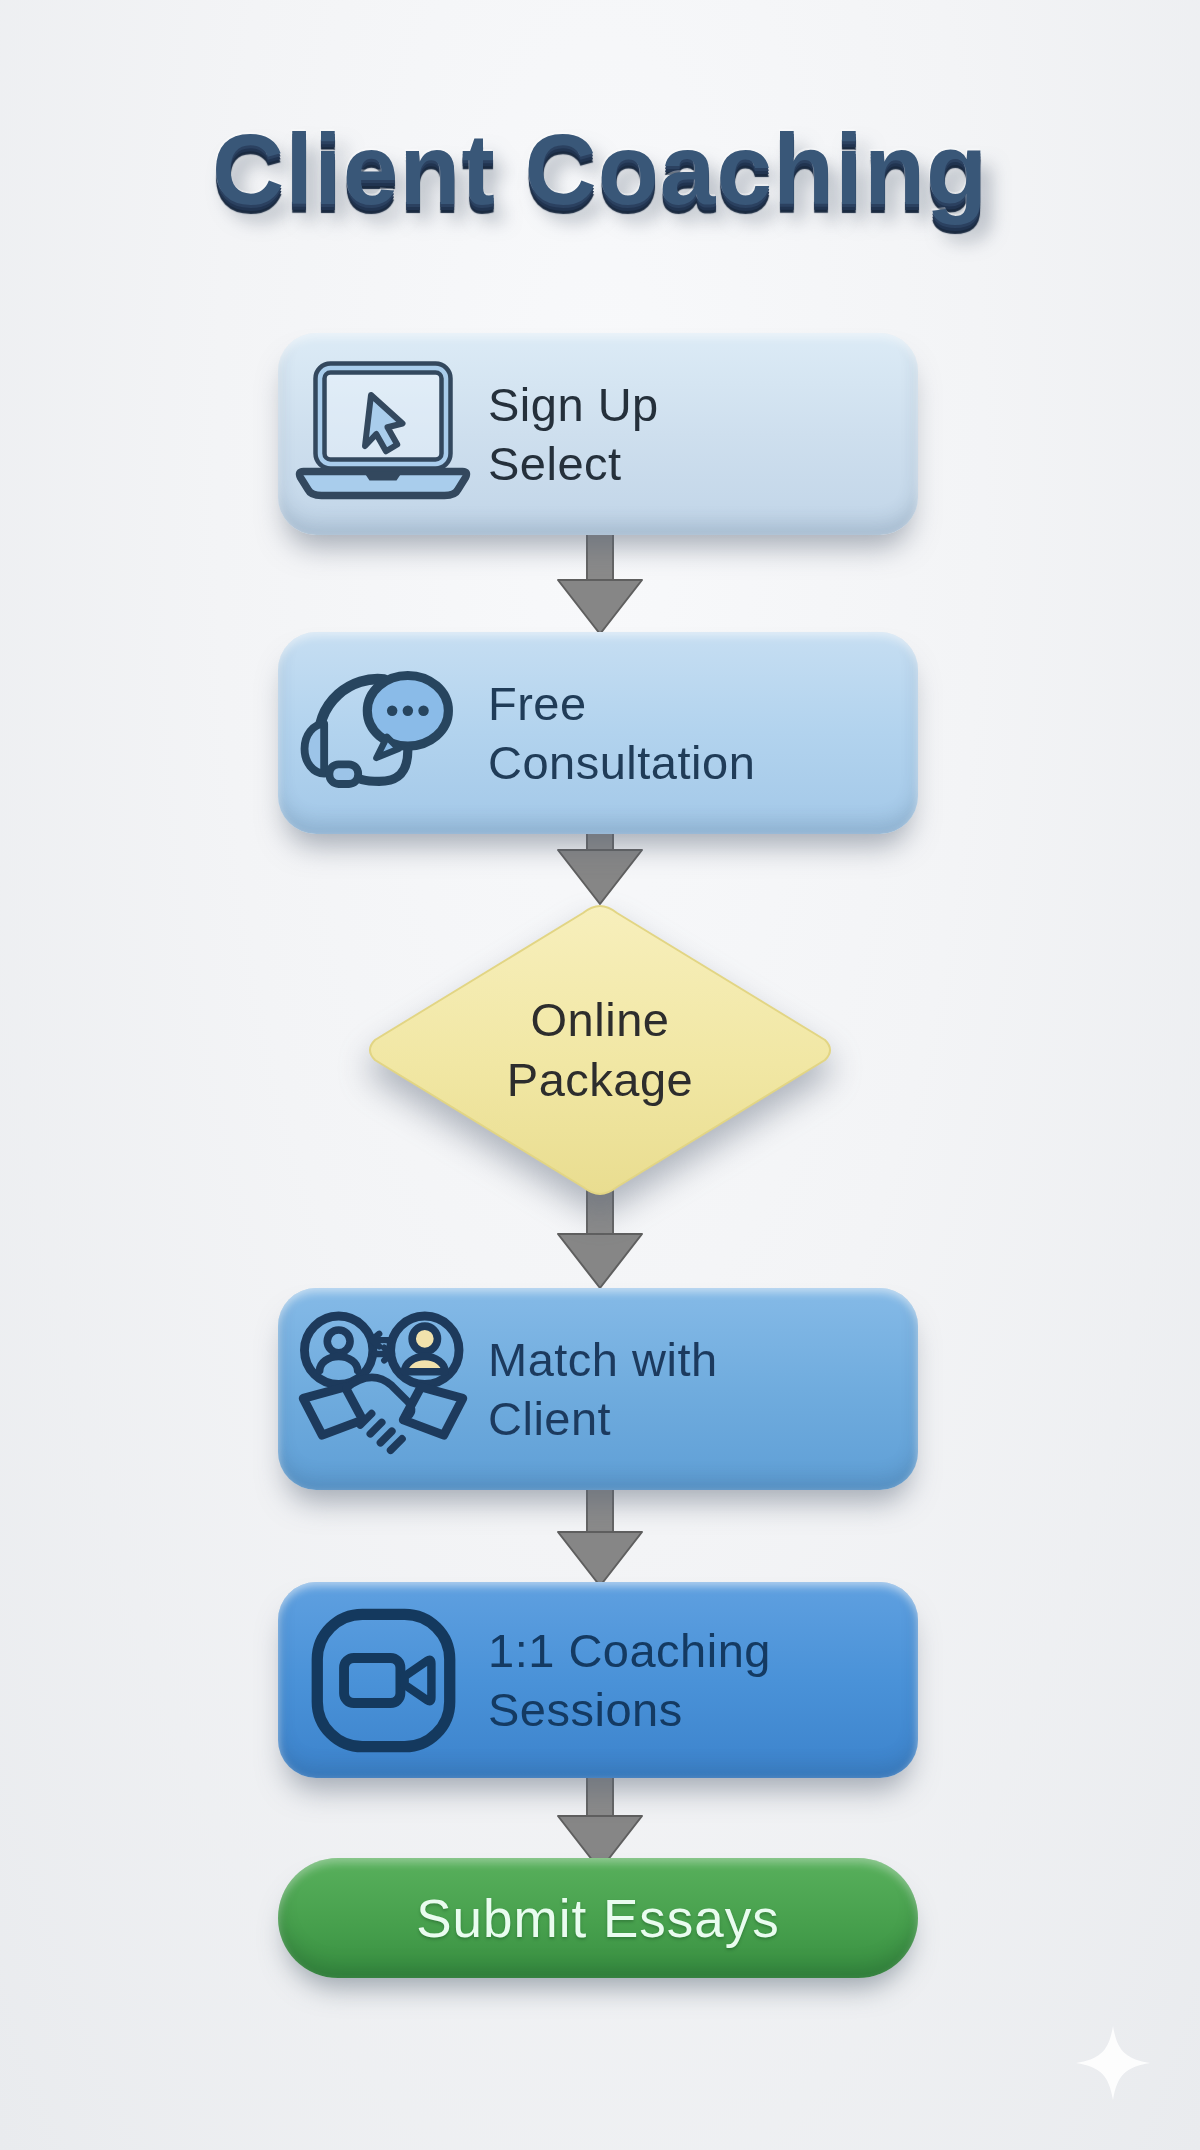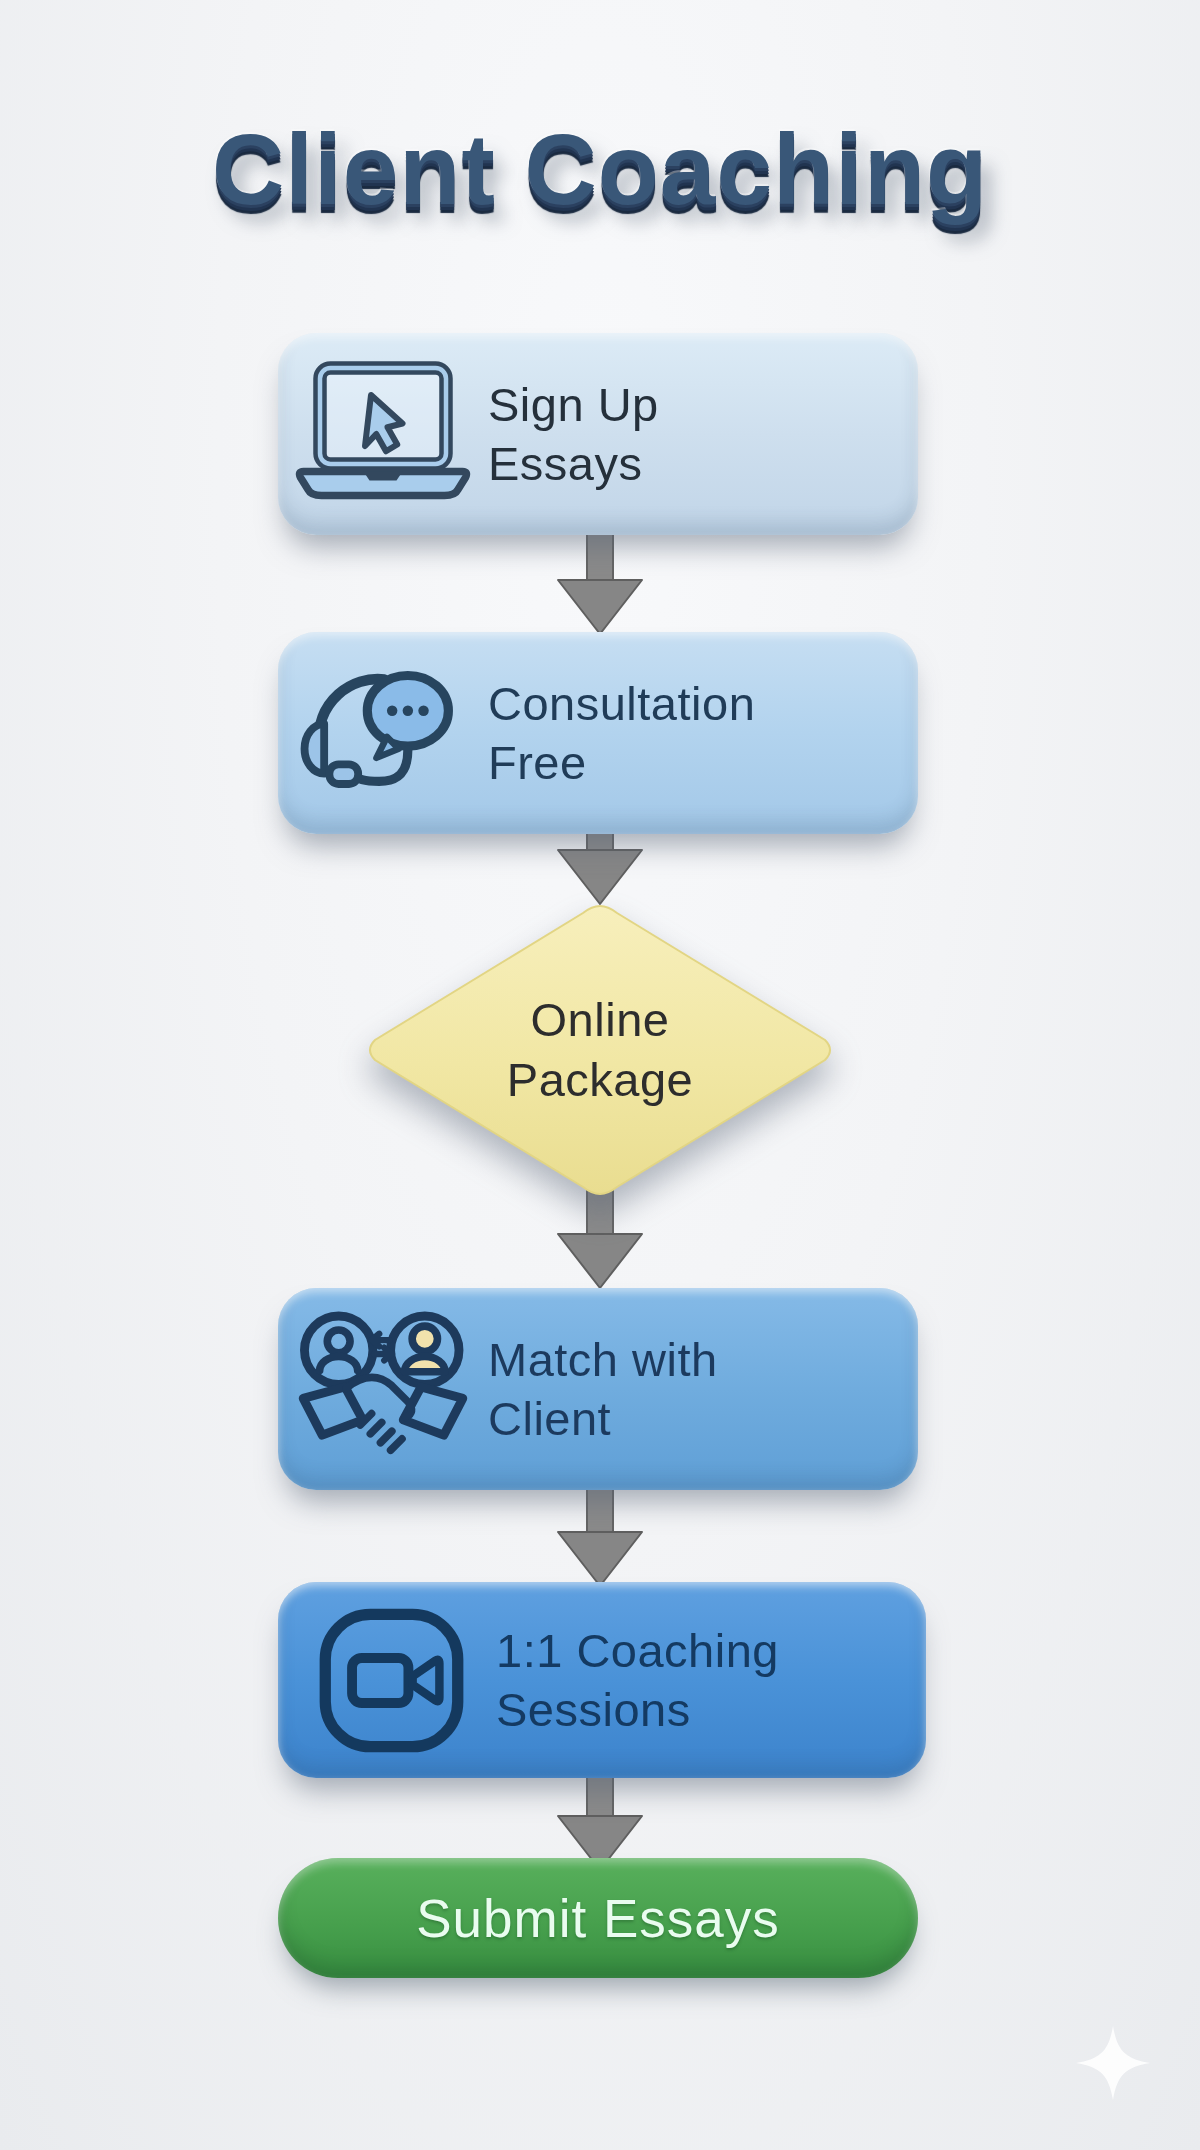--- a/index.html
+++ b/index.html
@@ -30,21 +30,21 @@
     box-shadow:0 20px 28px -8px rgba(90,102,120,.5),
                inset 0 4px 8px rgba(255,255,255,.55),
                inset 0 -12px 18px rgba(40,60,90,.16);
   }
   .box .icon{width:210px;display:flex;justify-content:center;align-items:center;flex:0 0 210px;}
   .box .label{display:flex;flex-direction:column;font-size:47px;line-height:1.26;letter-spacing:.5px;justify-content:center;}
 
   .step1{top:333px;background:linear-gradient(180deg,#dcebf6 0%,#cedfee 50%,#c1d5e8 100%);color:#25303b;}
   .step2{top:632px;background:linear-gradient(180deg,#c6def2 0%,#b2d3ee 50%,#a3c8e8 100%);color:#203c58;}
   .step4{top:1288px;background:linear-gradient(180deg,#85bae7 0%,#70acde 50%,#5f9fd6 100%);color:#1c3a5e;}
-  .step5{top:1582px;height:196px;background:linear-gradient(180deg,#5fa0e0 0%,#4a92d8 50%,#3c83cc 100%);color:#143a62;padding-left:8px;}
+  .step5{top:1582px;height:196px;background:linear-gradient(180deg,#5fa0e0 0%,#4a92d8 50%,#3c83cc 100%);color:#143a62;}
 
   
   .diamond-wrap{position:absolute;left:355px;top:900px;width:490px;height:300px;z-index:2;}
   .diamond-wrap svg{filter:drop-shadow(0 18px 16px rgba(90,102,120,.45));}
   .diamond-label{
     position:absolute;inset:0;display:flex;flex-direction:column;justify-content:center;align-items:center;
     font-size:47px;line-height:1.28;color:#2d2d2d;letter-spacing:.5px;text-align:center;
   }
 
   
@@ -77,21 +77,21 @@
       <svg width="180" height="150" viewBox="0 0 120 100">
         <rect x="18" y="6" width="84" height="64" rx="7" fill="rgba(240,248,255,.4)" stroke="#33485e" stroke-width="9"></rect>
         <rect x="18" y="6" width="84" height="64" rx="7" fill="none" stroke="#a9cdec" stroke-width="3"></rect>
         <path d="M7,75 L113,75 Q117,75 115,79 L110,87 Q108,91 101,91 L19,91 Q12,91 10,87 L5,79 Q3,75 7,75 Z" fill="#a9cdec" stroke="#33485e" stroke-width="5" stroke-linejoin="round"></path>
         <path d="M47,75 l4,6 h18 l4,-6 z" fill="#33485e"></path>
         <path d="M52,24 l21,19 -10,2.5 6.5,11.5 -7.5,4.5 -6.5,-11.5 -7.5,8 z" fill="#a9cdec" stroke="#33485e" stroke-width="4" stroke-linejoin="round"></path>
       </svg>
     </span>
     <span class="label">
       <span>Sign Up</span>
-      <span>Essays</span>
+      <span>Select</span>
     </span>
   </div>
 
   <div class="arrow a1">
     <svg width="100" height="110" viewBox="0 0 100 110">
       <rect x="37" y="0" width="26" height="54" fill="#8a8a8a" stroke="#646464" stroke-width="2"></rect>
       <polygon points="8,52 92,52 50,106" fill="#868686" stroke="#5f5f5f" stroke-width="2" stroke-linejoin="round"></polygon>
     </svg>
   </div>
 
@@ -103,22 +103,22 @@
         <ellipse cx="84" cy="38" rx="31" ry="27" fill="#8abbe8" stroke="#27455f" stroke-width="7"></ellipse>
         <path d="M68,58 l-8,16 17,-7 z" fill="#8abbe8" stroke="#27455f" stroke-width="5" stroke-linejoin="round"></path>
         <circle cx="72" cy="38" r="4" fill="#27455f"></circle>
         <circle cx="84" cy="38" r="4" fill="#27455f"></circle>
         <circle cx="96" cy="38" r="4" fill="#27455f"></circle>
         <path d="M84,68 C84,86 76,92 62,92 C50,92 46,90 41,87" fill="none" stroke="#27455f" stroke-width="7" stroke-linecap="round"></path>
         <rect x="24" y="79" width="22" height="15" rx="7" fill="#9cc4e8" stroke="#27455f" stroke-width="6"></rect>
       </svg>
     </span>
     <span class="label">
+      <span>Free</span>
       <span>Consultation</span>
-      <span>Free</span>
     </span>
   </div>
 
   <div class="arrow a2">
     <svg width="100" height="110" viewBox="0 0 100 110">
       <rect x="37" y="0" width="26" height="54" fill="#8a8a8a" stroke="#646464" stroke-width="2"></rect>
       <polygon points="8,52 92,52 50,106" fill="#868686" stroke="#5f5f5f" stroke-width="2" stroke-linejoin="round"></polygon>
     </svg>
   </div>
 

